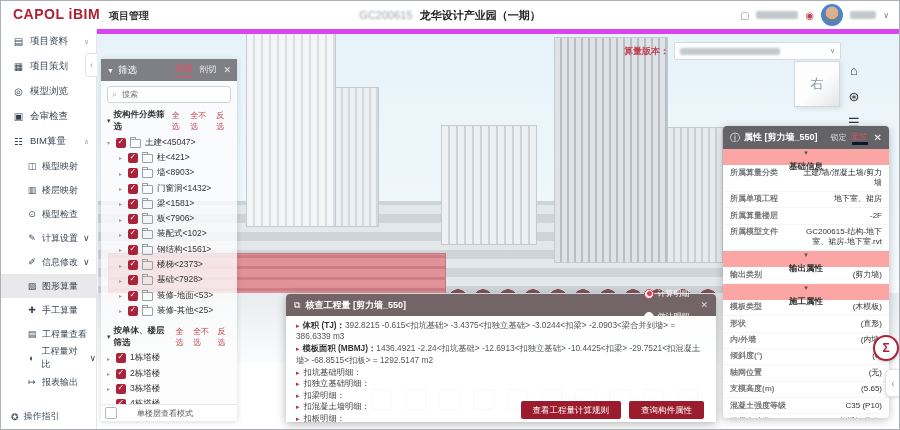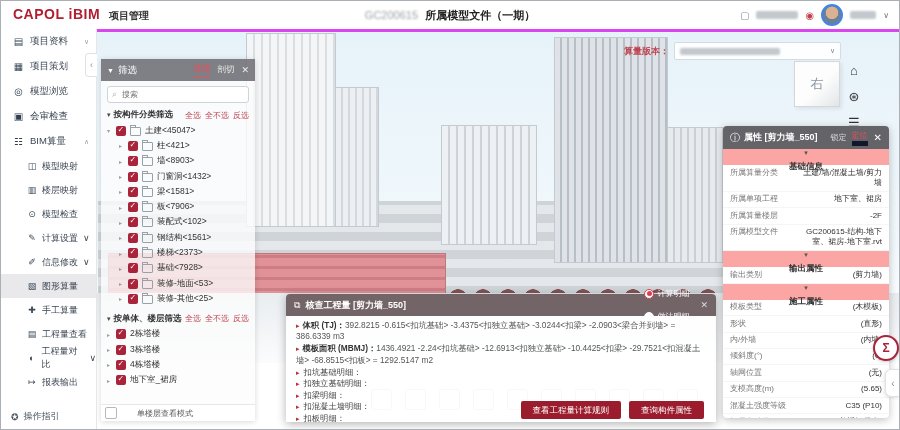--- a/index.html
+++ b/index.html
@@ -1,19 +1,19 @@
 <!DOCTYPE html>
 <html><head>
 <meta charset="utf-8">
 <style>
   html,body{margin:0;padding:0;background:#e8eaec;font-family:"Liberation Sans","DejaVu Sans",sans-serif;}
   .frame{position:relative;width:898px;height:428px;border:1px solid #aab0b6;background:#fff;overflow:hidden;}
 
   
-  .hdr{position:absolute;left:0;top:0;width:100%;height:28px;background:#fff;border-bottom:3px solid #d946ef;z-index:20;}
+  .hdr{position:absolute;left:0;top:0;width:100%;height:28px;background:#fff;border-bottom:5px solid #d946ef;z-index:20;}
   .logo{position:absolute;left:12px;top:5px;font-weight:bold;font-size:14px;letter-spacing:.5px;color:#b01e30;}
   .logo .l2{margin-left:4px;}
   .hdr-module{position:absolute;left:108px;top:8px;font-size:10px;color:#333;font-weight:bold;}
   .hdr-center{position:absolute;left:50%;top:7px;transform:translateX(-50%);white-space:nowrap;font-size:11px;}
   .proj-code{color:#9aa0a6;filter:blur(1px);margin-right:4px;}
   .proj-title{color:#222;font-weight:bold;}
   .hdr-right{position:absolute;right:10px;top:0;height:28px;display:flex;align-items:center;gap:7px;}
   .sq-icon{font-size:10px;color:#8a9097;}
   .redact{display:inline-block;background:#c3c8cd;border-radius:2px;filter:blur(1.2px);}
   .svc{font-size:10px;color:#c2404e;}
@@ -51,21 +51,21 @@
   .vbox .vc{font-size:7px;color:#888;}
 
   .cube{position:absolute;left:698px;top:32px;width:44px;height:44px;background:linear-gradient(135deg,#fdfdfd 55%,#e2e5e8);border:1px solid #d4d8db;box-shadow:2px 2px 4px rgba(0,0,0,.08);display:flex;align-items:center;justify-content:center;font-size:13px;color:#8b96a0;z-index:5;}
   .toolcol{position:absolute;left:752px;top:34px;display:flex;flex-direction:column;gap:11px;z-index:5;}
   .toolcol .tbtn{font-size:13px;color:#333;cursor:pointer;text-align:center;}
 
   .ghostbar{position:absolute;left:275px;top:360px;display:flex;gap:13px;z-index:1;}
   .gicon{width:19px;height:19px;border:1px solid rgba(140,140,145,.5);border-radius:3px;background:rgba(255,255,255,.25);}
 
   
-  .fpanel{position:absolute;left:100px;top:58px;width:154px;height:362px;z-index:10;font-size:8.5px;box-shadow:0 1px 6px rgba(0,0,0,.15);display:flex;flex-direction:column;}
+  .fpanel{position:absolute;left:100px;top:58px;width:136px;height:362px;z-index:10;font-size:8.5px;box-shadow:0 1px 6px rgba(0,0,0,.15);display:flex;flex-direction:column;}
   .fhdr{height:22px;background:rgba(118,118,124,.93);color:#fff;display:flex;align-items:center;padding:0 6px;gap:4px;flex:none;}
   .fhdr .ftitle{font-size:9.5px;}
   .fhdr .ftabs{margin-left:auto;display:flex;gap:7px;align-items:center;}
   .ftab{font-size:8.5px;color:#eee;cursor:pointer;}
   .ftab.on{color:#e8505e;border-bottom:1px solid #e8505e;padding-bottom:1px;}
   .fhdr .x{color:#eee;font-size:9px;margin-left:3px;cursor:pointer;}
   .fbody{flex:1;background:rgba(252,253,253,.78);padding:5px 6px 0 6px;overflow:hidden;display:flex;flex-direction:column;}
   .fsearch{height:15px;background:rgba(255,255,255,.9);border:1px solid #d0d4d8;border-radius:3px;display:flex;align-items:center;padding:0 4px;gap:3px;flex:none;}
   .fsearch .mag{font-size:9px;color:#aab0b6;}
   .fsearch input{border:none;outline:none;background:transparent;font-size:8px;color:#555;width:110px;font-family:inherit;}
@@ -87,27 +87,27 @@
   .ffoot{flex:none;height:16px;background:rgba(255,255,255,.95);display:flex;align-items:center;gap:20px;padding:0 4px;border-top:1px solid #e6e8ea;}
   .ffoot .flab{font-size:8px;color:#555;}
 
   
   .ppanel{position:absolute;left:722px;top:125px;width:166px;height:292px;background:#fff;border-radius:4px;box-shadow:0 2px 8px rgba(0,0,0,.25);z-index:12;overflow:hidden;display:flex;flex-direction:column;}
   .phdr{height:23px;background:#636368;color:#fff;display:flex;align-items:center;gap:4px;padding:0 7px;flex:none;}
   .phdr .pico{font-size:10px;}
   .phdr .ptitle{font-size:9px;font-weight:bold;white-space:nowrap;}
   .phdr .plinks{margin-left:auto;display:flex;gap:5px;align-items:center;}
   .plink{font-size:8px;color:#d9d9d9;cursor:pointer;}
-  .plink.red{color:#e8505e;border-bottom:5px solid #0f172a;}
+  .plink.red{color:#e8505e;border-bottom:3px solid #0f172a;}
   .phdr .x{color:#fff;font-size:10px;margin-left:2px;cursor:pointer;}
   .pbody{flex:1;overflow:hidden;font-size:8px;}
   .psec{height:16px;background:#fca5a5;display:flex;align-items:center;gap:4px;padding:0 7px;color:#333;font-weight:bold;font-size:8.5px;flex-direction:column;}
   .psec .sc{font-size:7px;color:#555;}
   .prow{display:flex;padding:2.5px 7px;gap:6px;border-bottom:1px solid #f5f5f6;}
-  .prow .pk{width:62px;flex:none;color:#777;line-height:1.3;}
+  .prow .pk{width:62px;flex:none;color:#777;line-height:1.3;font-weight:bold;}
   .prow .pv{flex:1;color:#333;line-height:1.3;word-break:break-all;text-align:right;}
 
   
   .dlg{position:absolute;left:285px;top:293px;width:430px;height:128px;background:rgba(255,255,255,.88);border-radius:4px 4px 0 0;box-shadow:0 2px 10px rgba(0,0,0,.3);z-index:11;display:flex;flex-direction:column;}
   .dhdr{height:22px;background:rgba(108,93,95,.95);border-radius:4px 4px 0 0;display:flex;align-items:center;gap:5px;padding:0 8px;flex:none;}
   .dhdr .dico{color:#fff;font-size:9px;}
   .dhdr .dtitle{color:#fff;font-size:9px;font-weight:bold;}
   .dradios{margin-left:auto;display:flex;gap:12px;align-items:center;flex-direction:column;}
   .drad{display:flex;gap:3px;align-items:center;cursor:pointer;}
   .rdot{width:8px;height:8px;border-radius:50%;border:1.5px solid #fff;background:#fff;position:relative;}
@@ -134,21 +134,21 @@
 
 <div class="frame">
 
   <div class="hdr">
     <div class="logo">
       <span>CAPOL</span><span class="l2">iBIM</span>
     </div>
     <div class="hdr-module">项目管理</div>
     <div class="hdr-center">
       <span class="proj-code">GC200615</span>
-      <span class="proj-title">所属模型文件（一期）</span>
+      <span class="proj-title">龙华设计产业园（一期）</span>
     </div>
     <div class="hdr-right">
       <span class="sq-icon">▢</span>
       <span class="redact" style="width:42px;height:8px;"></span>
       <span class="svc">◉</span>
       <span class="avatar"></span>
       <span class="redact" style="width:26px;height:8px;"></span>
       <span class="ucaret">∨</span>
     </div>
   </div>
@@ -372,20 +372,25 @@
       </div>
 
       <div class="fgroup">
         <span class="gcaret">▾</span>
         <span class="gtitle">按单体、楼层筛选</span>
         <span class="glinks">
           <span class="glink">全选</span>
           <span class="glink">全不选</span>
           <span class="glink">反选</span>
         </span>
+      </div>
+      <div class="trow">
+        <span class="rc">▸</span>
+        <span class="cbx"></span>
+        <span class="tlabel">1栋塔楼</span>
       </div>
       <div class="trow">
         <span class="rc">▸</span>
         <span class="cbx"></span>
         <span class="tlabel">2栋塔楼</span>
       </div>
       <div class="trow">
         <span class="rc">▸</span>
         <span class="cbx"></span>
         <span class="tlabel">3栋塔楼</span>

